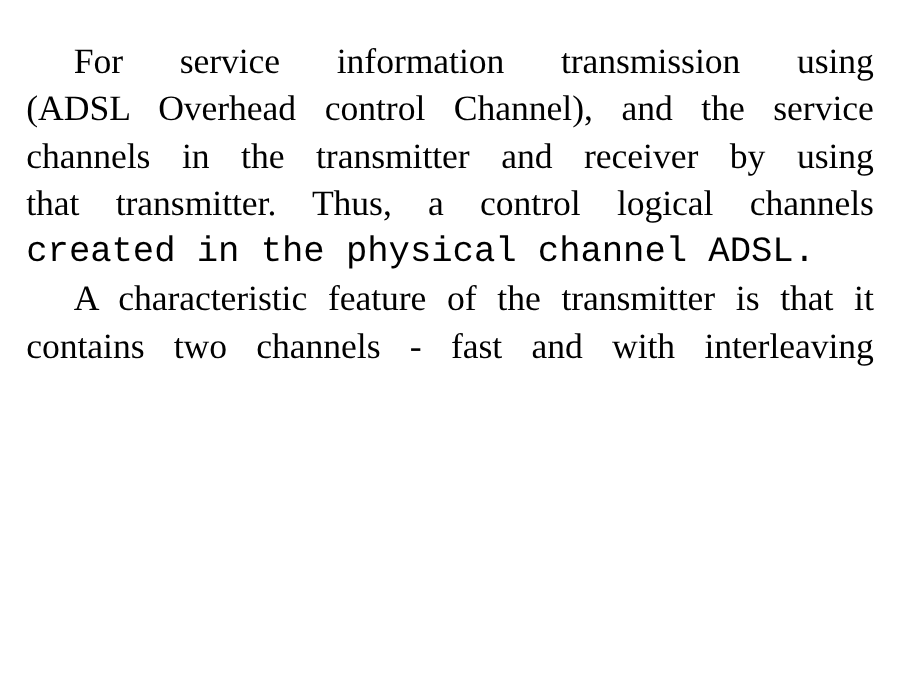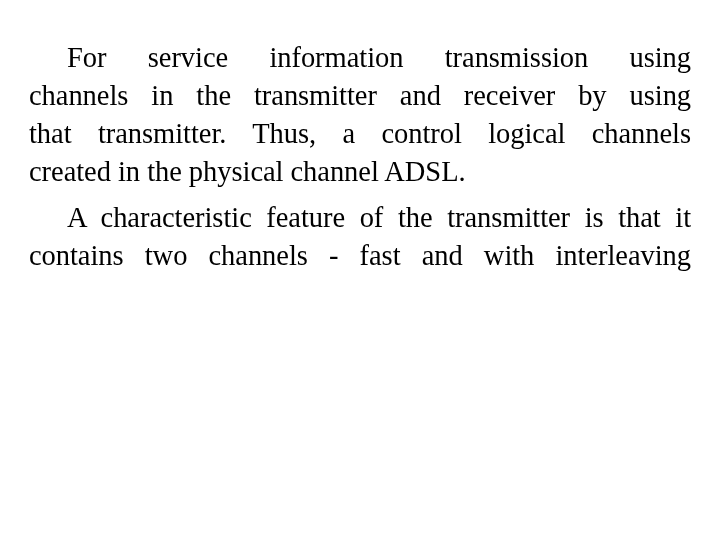--- a/index.html
+++ b/index.html
@@ -24,21 +24,21 @@
   }
 
   #text-body {
     position: absolute;
     left: 21px;
     top: 31px;
     width: 678px;
   }
 
   .paragraph {
-    margin: 8px;
+    margin: 0;
     color: #000000;
     font-size: 28.5px;
     line-height: 38px;
     text-align: justify;
     text-indent: 38px;
     font-weight: normal;
     letter-spacing: -0.05px;
     word-spacing: 0px;
     -webkit-font-smoothing: antialiased;
   }
@@ -51,36 +51,38 @@
     text-indent: 0;
     white-space: nowrap;
   }
 
   .paragraph > .last-line {
     display: block;
     text-align: left;
     text-align-last: left;
     text-indent: 0;
     white-space: nowrap;
+    font-family: Liberation Mono, monospace;
   }
 
   .indent-space {
     display: inline-block;
     width: 38px;
   }
 </style>
 </head>
 <body>
 
 <div id="slide">
 
   <div id="text-body">
 
     <p class="paragraph">
       <span class="just-line"><span class="indent-space"></span><span><span class="w">For</span><span class="g"> </span><span class="w">service</span><span class="g"> </span><span class="w">information</span><span class="g"> </span><span class="w">transmission</span><span class="g"> </span><span class="w">using</span></span></span>
+      <span class="just-line"><span><span class="w">(ADSL</span><span class="g"> </span><span class="w">Overhead</span><span class="g"> </span><span class="w">control</span><span class="g"> </span><span class="w">Channel),</span><span class="g"> </span><span class="w">and</span><span class="g"> </span><span class="w">the</span><span class="g"> </span><span class="w">service</span></span></span>
       <span class="just-line"><span><span class="w">channels</span><span class="g"> </span><span class="w">in</span><span class="g"> </span><span class="w">the</span><span class="g"> </span><span class="w">transmitter</span><span class="g"> </span><span class="w">and</span><span class="g"> </span><span class="w">receiver</span><span class="g"> </span><span class="w">by</span><span class="g"> </span><span class="w">using</span></span></span>
       <span class="just-line"><span><span class="w">that</span><span class="g"> </span><span class="w">transmitter.</span><span class="g"> </span><span class="w">Thus,</span><span class="g"> </span><span class="w">a</span><span class="g"> </span><span class="w">control</span><span class="g"> </span><span class="w">logical</span><span class="g"> </span><span class="w">channels</span></span></span>
       <span class="last-line"><span>created in the physical channel ADSL.</span></span>
     </p>
 
     <p class="paragraph">
       <span class="just-line"><span class="indent-space"></span><span><span class="w">A</span><span class="g"> </span><span class="w">characteristic</span><span class="g"> </span><span class="w">feature</span><span class="g"> </span><span class="w">of</span><span class="g"> </span><span class="w">the</span><span class="g"> </span><span class="w">transmitter</span><span class="g"> </span><span class="w">is</span><span class="g"> </span><span class="w">that</span><span class="g"> </span><span class="w">it</span></span></span>
       <span class="just-line"><span><span class="w">contains</span><span class="g"> </span><span class="w">two</span><span class="g"> </span><span class="w">channels</span><span class="g"> </span><span class="w">-</span><span class="g"> </span><span class="w">fast</span><span class="g"> </span><span class="w">and</span><span class="g"> </span><span class="w">with</span><span class="g"> </span><span class="w">interleaving</span></span></span>
     </p>
 

